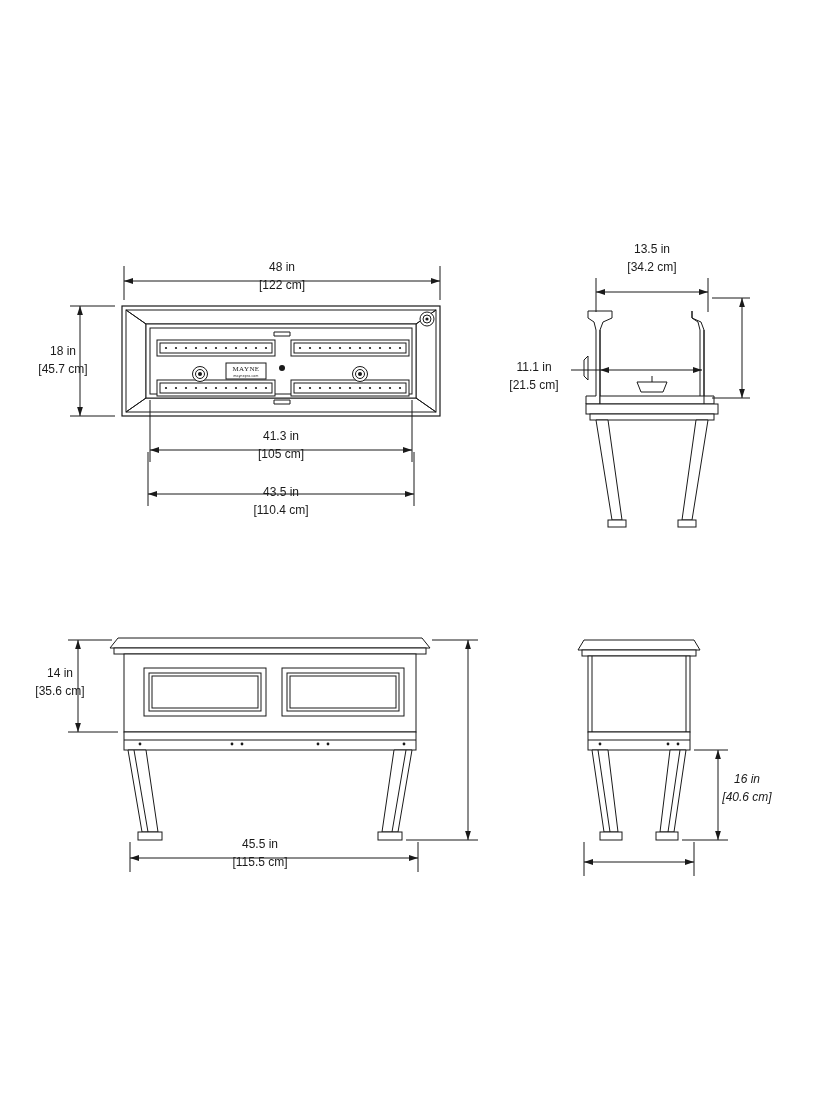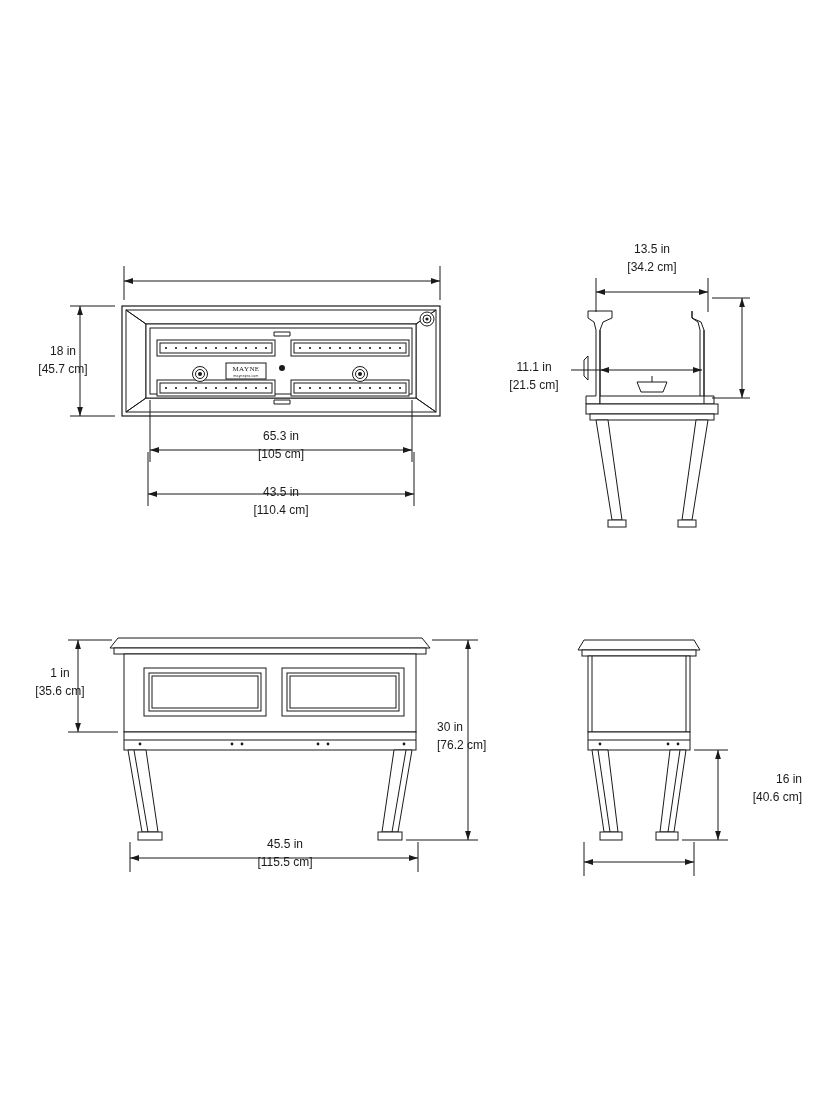--- a/index.html
+++ b/index.html
@@ -301,61 +301,61 @@
       <line x1="694" y1="750" x2="728" y2="750" class="ext"></line>
       <line x1="682" y1="840" x2="728" y2="840" class="ext"></line>
       <line x1="718" y1="750" x2="718" y2="840" class="ln thin" marker-start="url(#arrR)" marker-end="url(#arrL)"></line>
 
       <line x1="584" y1="842" x2="584" y2="876" class="ext"></line>
       <line x1="694" y1="842" x2="694" y2="876" class="ext"></line>
       <line x1="584" y1="862" x2="694" y2="862" class="ln thin" marker-start="url(#arrR)" marker-end="url(#arrL)"></line>
     </g>
   </svg>
 
+  <div class="dimlabel" style="left:222px; top:258px; width:120px;">
+    <span>48 in</span>
+    <span class="l2">[122 cm]</span>
+  </div>
 
   <div class="dimlabel" style="left:8px; top:342px; width:110px;">
     <span>18 in</span>
     <span class="l2">[45.7 cm]</span>
   </div>
 
   <div class="dimlabel" style="left:221px; top:427px; width:120px;">
-    <span>65.3 in</span>
+    <span>41.3 in</span>
     <span class="l2">[105 cm]</span>
   </div>
 
   <div class="dimlabel" style="left:221px; top:483px; width:120px;">
     <span>43.5 in</span>
     <span class="l2">[110.4 cm]</span>
   </div>
 
   <div class="dimlabel" style="left:592px; top:240px; width:120px;">
     <span>13.5 in</span>
     <span class="l2">[34.2 cm]</span>
   </div>
 
   <div class="dimlabel" style="left:489px; top:346px; width:90px;margin-top:12px;">
     <span>11.1 in</span>
     <span class="l2">[21.5 cm]</span>
   </div>
 
 
   <div class="dimlabel" style="left:6px; top:664px; width:108px;">
-    <span>1 in</span>
+    <span>14 in</span>
     <span class="l2">[35.6 cm]</span>
   </div>
 
-  <div class="dimlabel" style="left:437px; top:718px; width:110px; text-align:left;">
-    <span>30 in</span>
-    <span class="l2">[76.2 cm]</span>
-  </div>
-
-  <div class="dimlabel" style="left:225px; top:835px; width:120px;">
+
+  <div class="dimlabel" style="left:200px; top:835px; width:120px;">
     <span>45.5 in</span>
     <span class="l2">[115.5 cm]</span>
   </div>
 
-  <div class="dimlabel" style="left:692px; top:770px; width:110px; text-align:right;">
+  <div class="dimlabel" style="left:692px; top:770px; width:110px; text-align:center;font-style:italic;">
     <span>16 in</span>
     <span class="l2">[40.6 cm]</span>
   </div>
 
 
 </div>
 
 </body></html>

